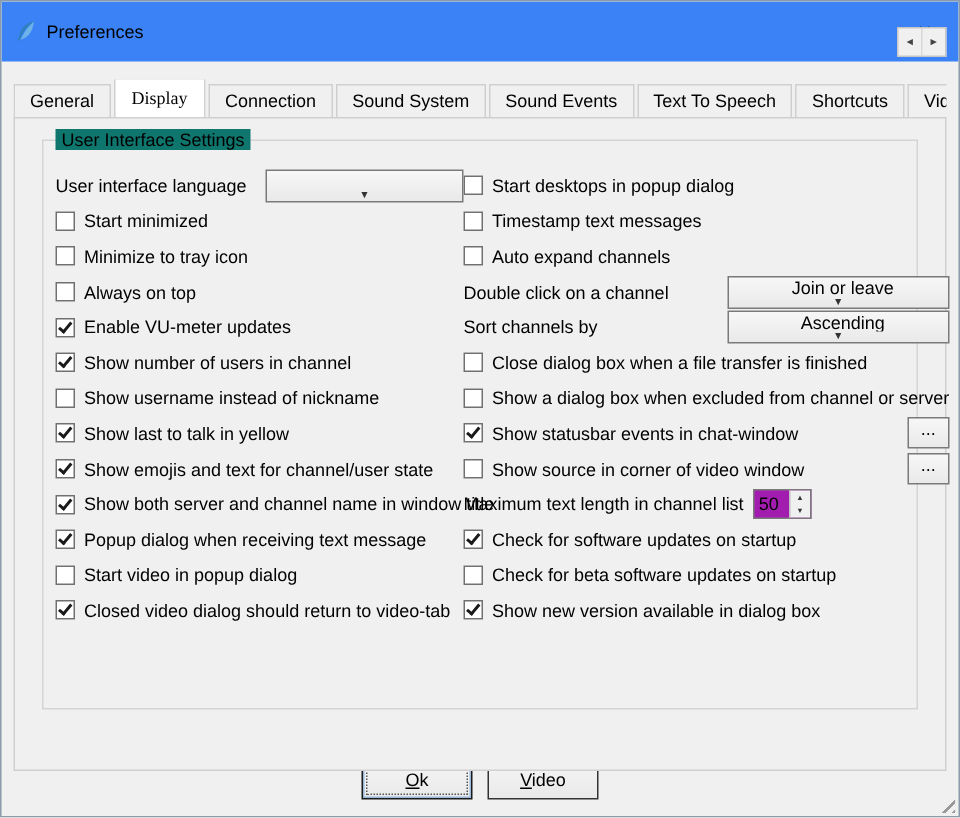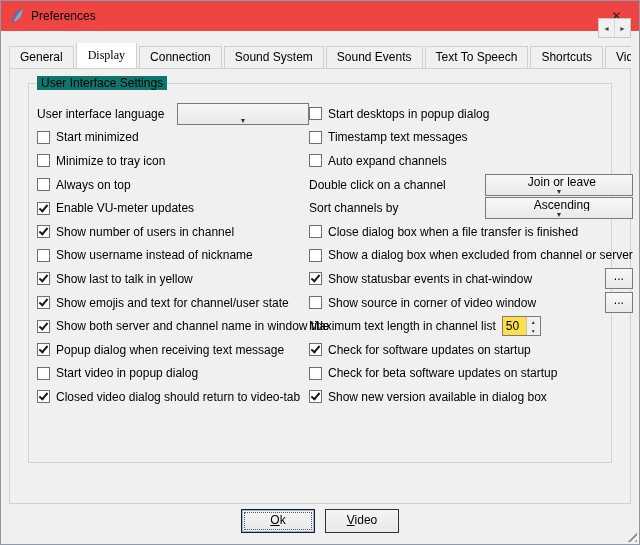--- a/index.html
+++ b/index.html
@@ -1,20 +1,20 @@
 <!DOCTYPE html>
 <html><head>
 <meta charset="utf-8">
 <style>
   html,body{margin:0;padding:0;}
   body{font-family:"Liberation Sans","DejaVu Sans",sans-serif;font-size:12px;color:#000;background:#fff;}
   .dialog{position:relative;width:638px;height:543px;background:#f0f0f0;border:1px solid #8a9aa8;overflow:hidden;}
 
   
-  .titlebar{height:30px;background:#ef4444;display:flex;align-items:center;}
+  .titlebar{height:40px;background:#3b82f6;display:flex;align-items:center;}
   .titlebar .appicon{width:16px;height:16px;margin:0 6px 0 8px;flex:none;}
   .titlebar .title{flex:1;font-size:12px;}
   .titlebar .closebtn{width:45px;height:30px;display:flex;align-items:center;justify-content:center;font-size:12px;color:#222;cursor:default;}
 
   
   .tabs{display:flex;align-items:flex-end;margin:12px 8px 0 8px;position:relative;z-index:2;height:25px;overflow:hidden;padding-right:24px;text-align:right;}
   .tab{flex:none;padding:3px 10px 4px 10px;border:1px solid #d0d0d0;border-bottom:none;background:#f0f0f0;margin-right:2px;white-space:nowrap;height:14px;line-height:14px;}
   .tab.sel{background:#fff;padding:5px 11px 5px 11px;margin-bottom:-1px;border-bottom:1px solid #fff;height:15px;font-family:Liberation Serif, serif;}
   .tabscroll{position:absolute;right:8px;top:17px;display:flex;z-index:3;border:1px solid #c6c6c6;background:#f0f0f0;}
   .tabscroll span{width:15px;height:18px;display:flex;align-items:center;justify-content:center;font-size:7px;color:#444;border-left:1px solid #d8d8d8;}
@@ -40,21 +40,21 @@
   .row.checked .cb::after{content:"";position:absolute;left:1px;top:2px;width:7px;height:3px;border-left:2px solid #1a1a1a;border-bottom:2px solid #1a1a1a;transform:rotate(-50deg);}
 
   
   .combo{display:flex;align-items:center;height:20px;border:1px solid #7a7a7a;background:linear-gradient(#f7f7f7,#e9e9e9);flex-direction:column;}
   .combo .val{flex:1;padding-left:6px;white-space:nowrap;overflow:hidden;}
   .combo .chev{width:17px;text-align:center;font-size:7px;color:#333;flex:none;}
   .combo.lang{width:130px;margin-left:auto;}
   .combo.rt{width:146px;margin-left:auto;}
 
   
-  .spin{display:flex;height:18px;border:1px solid #7a7a7a;background:#fde047;margin-left:6px;}
+  .spin{display:flex;height:18px;border:1px solid #7a7a7a;background:#a21caf;margin-left:6px;}
   .spin .sval{width:20px;padding-left:3px;line-height:18px;}
   .spin .arrows{width:13px;display:flex;flex-direction:column;border-left:1px solid #c0c0c0;background:#f0f0f0;}
   .spin .arrows span{flex:1;display:flex;align-items:center;justify-content:center;font-size:5px;color:#333;}
 
   
   .dots{margin-left:auto;width:26px;height:19px;border:1px solid #7a7a7a;background:linear-gradient(#f7f7f7,#e9e9e9);text-align:center;line-height:15px;flex:none;}
 
   
   .footer{position:absolute;left:0;right:0;bottom:11px;display:flex;justify-content:center;gap:10px;}
   .btn{width:72px;height:22px;background:linear-gradient(#f4f4f4,#e9e9e9);border:1px solid #333;display:block;text-align:center;line-height:20px;}

